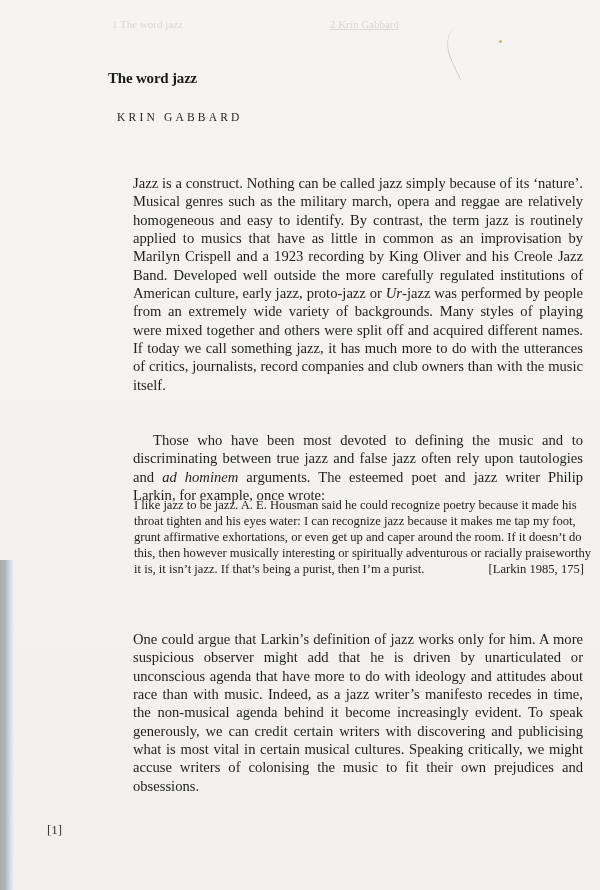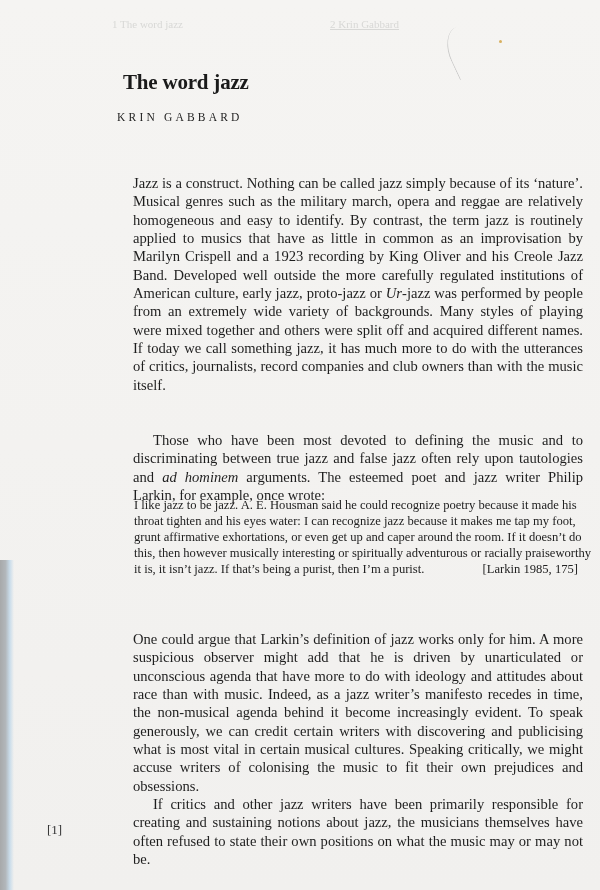--- a/index.html
+++ b/index.html
@@ -48,22 +48,22 @@
     .hair {
       position: absolute; left: 448px; top: 26px;
       width: 30px; height: 50px;
       border-left: 1px solid #b9b9b9;
       border-radius: 60% 0 0 0;
       transform: rotate(-25deg);
       opacity: 0.7;
     }
     .title {
       position: absolute;
-      left: 123px; top: 70px;
-      font-size: 21px;
+      left: 108px; top: 70px;
+      font-size: 15px;
       font-weight: bold;
       letter-spacing: -0.2px;
       color: #1a1a1a;
       margin: 0;
     }
     .author {
       position: absolute;
       left: 117px; top: 111px;
       font-size: 11.5px;
       letter-spacing: 3.2px;
@@ -89,21 +89,21 @@
     .quote {
       position: absolute;
       left: 134px; top: 497px;
       width: 466px;
       font-size: 12.6px;
       line-height: 16px;
       color: #222;
     }
     .quote .cite {
       float: right;
-      margin-right: 22px;
+      margin-right: 16px;
     }
     #para3 { top: 614px; }
     #para4 { top: 779px; }
     .page-number {
       position: absolute;
       left: 47px; top: 822px;
       font-size: 13px;
       color: #333;
     }
     i { font-style: italic; }
@@ -140,20 +140,15 @@
     <span>I like jazz to be jazz. A. E. Housman said he could recognize poetry because it made his throat tighten and his eyes water: I can recognize jazz because it makes me tap my foot, grunt affirmative exhortations, or even get up and caper around the room. If it doesn’t do this, then however musically interesting or spiritually adventurous or racially praiseworthy it is, it isn’t jazz. If that’s being a purist, then I’m a purist.</span>
     <span class="cite">[Larkin 1985, 175]</span>
   </div>
 
   <div class="body-text" id="para3">
     <p>
       <span>One could argue that Larkin’s definition of jazz works only for him. A more suspicious observer might add that he is driven by unarticulated or unconscious agenda that have more to do with ideology and attitudes about race than with music. Indeed, as a jazz writer’s manifesto recedes in time, the non-musical agenda behind it become increasingly evident. To speak generously, we can credit certain writers with discovering and publicising what is most vital in certain musical cultures. Speaking critically, we might accuse writers of colonising the music to fit their own prejudices and obsessions.</span>
     </p>
   </div>
 
-  <div class="body-text" id="para4">
-    <p class="indent">
-      <span>If critics and other jazz writers have been primarily responsible for creating and sustaining notions about jazz, the musicians themselves have often refused to state their own positions on what the music may or may not be.</span>
-    </p>
-  </div>
 
   <div class="page-number">[1]</div>
 </div>
 
 </body></html>

